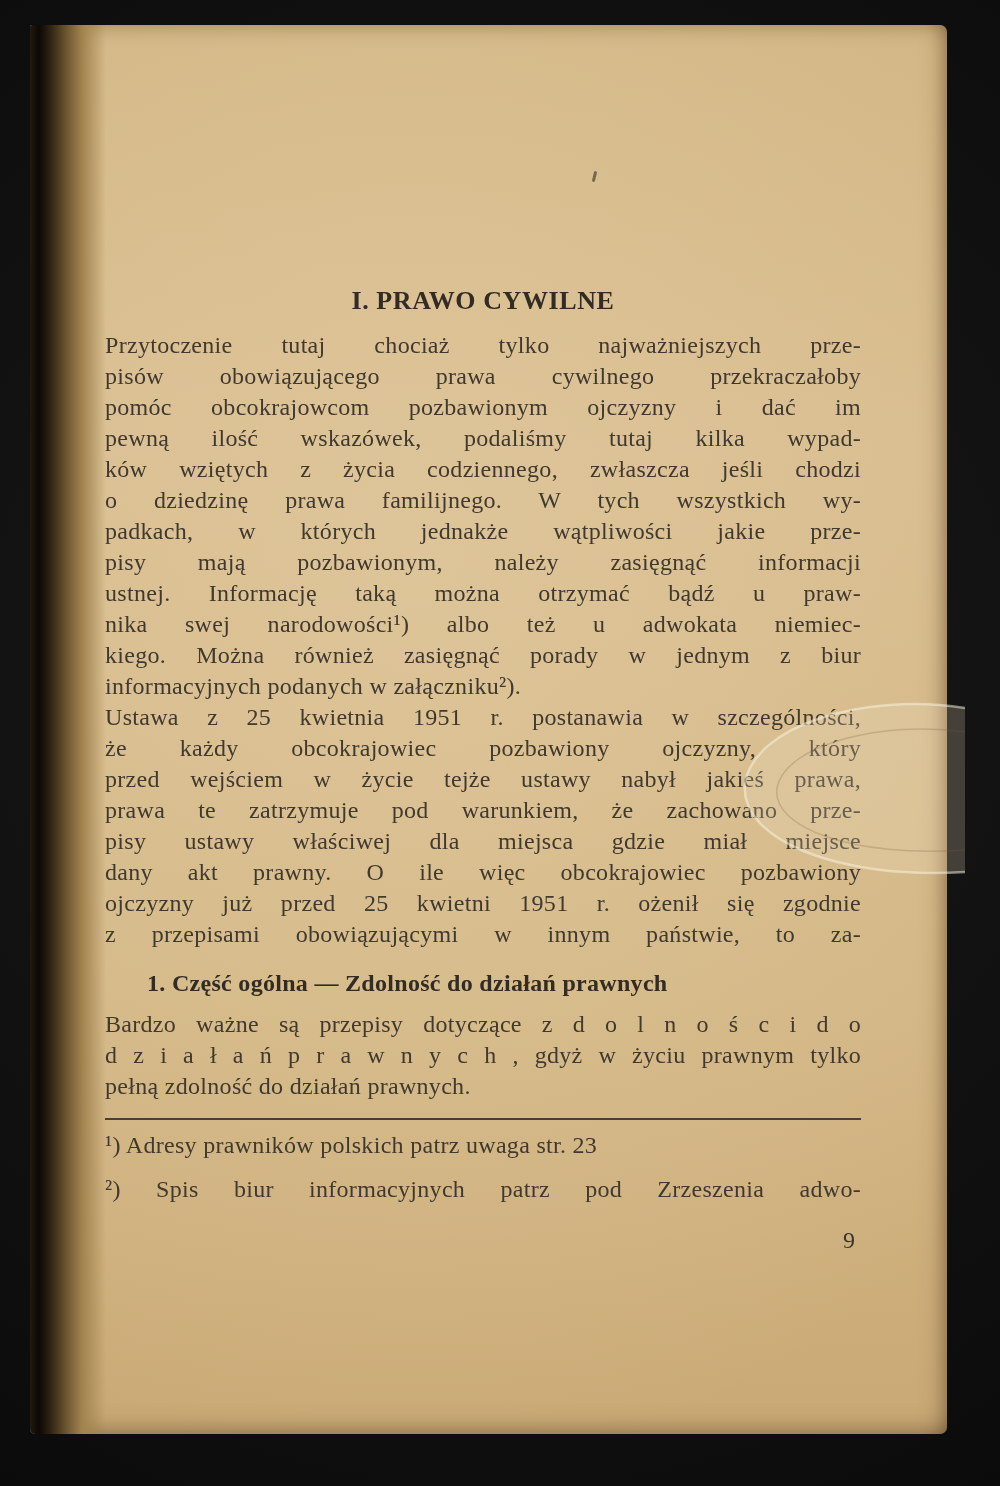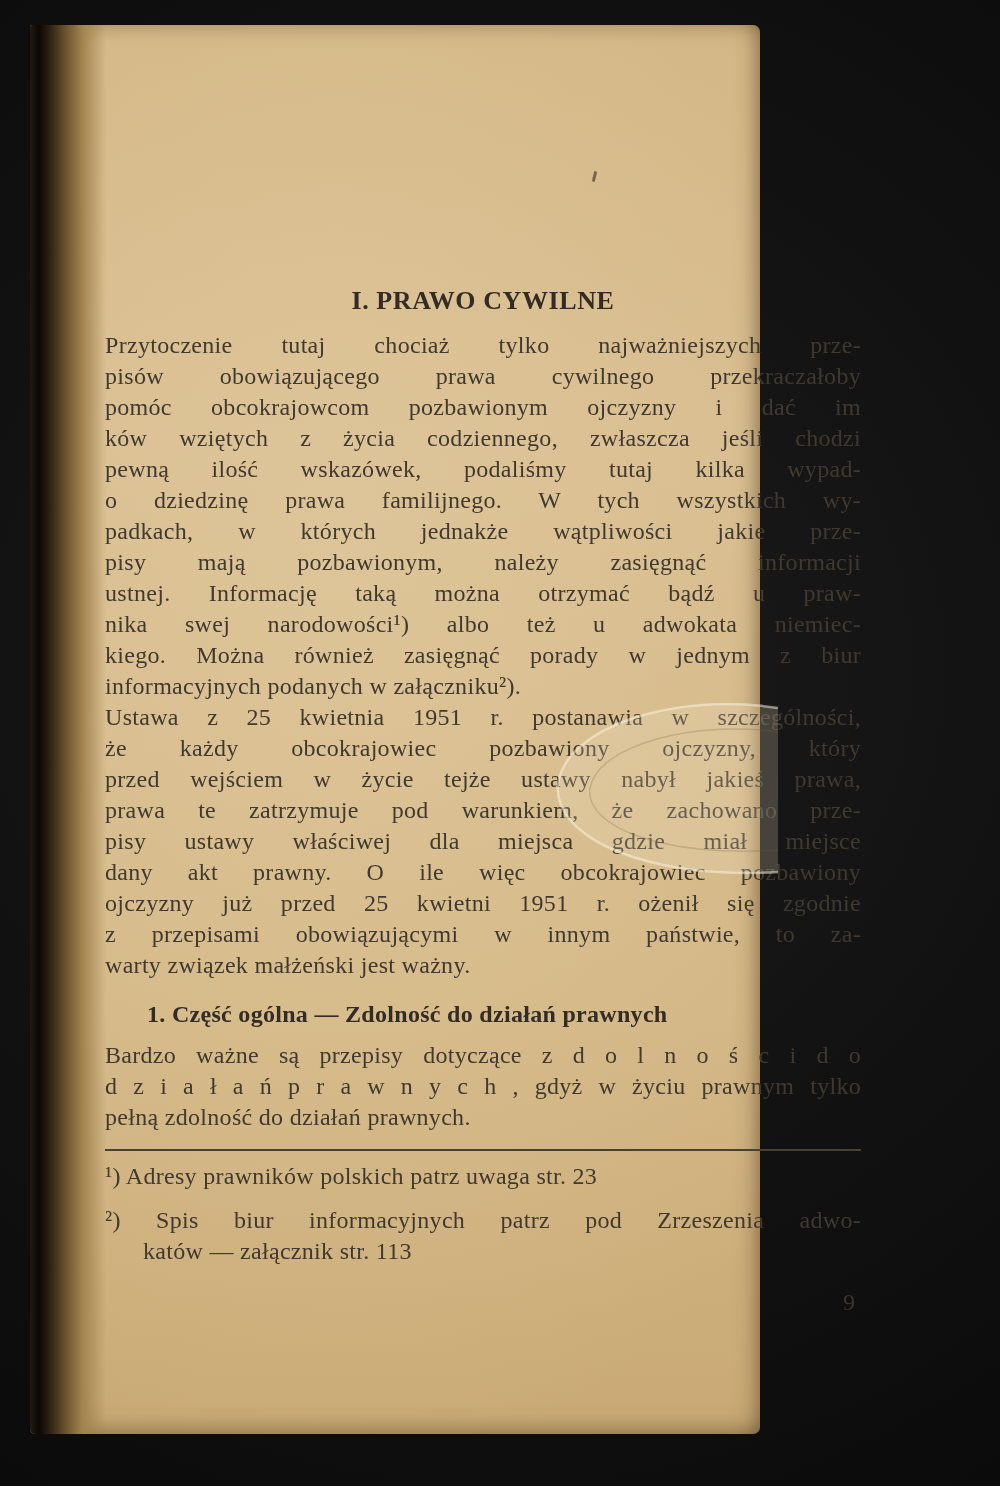--- a/index.html
+++ b/index.html
@@ -11,21 +11,21 @@
     height: 1486px;
     position: relative;
     overflow: hidden;
     background: radial-gradient(circle at 50% 45%, #1c1c1c 0%, #121212 55%, #0b0b0b 100%);
     font-family: "Liberation Serif", "DejaVu Serif", serif;
   }
   .page {
     position: absolute;
     left: 30px;
     top: 25px;
-    width: 730px;
+    width: 917px;
     height: 1409px;
     border-radius: 2px 7px 7px 5px;
     background:
       radial-gradient(ellipse 120% 90% at 42% 38%, rgba(228,206,164,0.55), rgba(0,0,0,0) 72%),
       linear-gradient(180deg, #d2b583 0%, #d7bb8d 30%, #d2b583 70%, #c9aa76 100%);
     box-shadow:
       inset -14px 0 24px -14px rgba(70,45,20,0.55),
       inset 0 -16px 26px -16px rgba(70,45,20,0.5),
       inset 0 12px 22px -14px rgba(70,45,20,0.35);
   }
@@ -123,60 +123,58 @@
   <div class="gutter"></div>
   <div class="stray-mark"></div>
 
   <div class="content">
     <h1 class="title">I. PRAWO CYWILNE</h1>
 
     <div class="para">
         <div class="tline">Przytoczenie tutaj chociaż tylko najważniejszych prze-</div>
         <div class="tline">pisów obowiązującego prawa cywilnego przekraczałoby</div>
         <div class="tline">pomóc obcokrajowcom pozbawionym ojczyzny i dać im</div>
+        <div class="tline">pewną ilość wskazówek, podaliśmy tutaj kilka wypad-</div>
         <div class="tline">ków wziętych z życia codziennego, zwłaszcza jeśli chodzi</div>
-        <div class="tline">pewną ilość wskazówek, podaliśmy tutaj kilka wypad-</div>
         <div class="tline">o dziedzinę prawa familijnego. W tych wszystkich wy-</div>
         <div class="tline">padkach, w których jednakże wątpliwości jakie prze-</div>
         <div class="tline">pisy mają pozbawionym, należy zasięgnąć informacji</div>
         <div class="tline">ustnej. Informację taką można otrzymać bądź u praw-</div>
         <div class="tline">nika swej narodowości¹) albo też u adwokata niemiec-</div>
         <div class="tline">kiego. Można również zasięgnąć porady w jednym z biur</div>
         <div class="tline last">informacyjnych podanych w załączniku²).</div>
       </div>
 
     <div class="para">
         <div class="tline">Ustawa z 25 kwietnia 1951 r. postanawia w szczególności,</div>
         <div class="tline">że każdy obcokrajowiec pozbawiony ojczyzny, który</div>
         <div class="tline">przed wejściem w życie tejże ustawy nabył jakieś prawa,</div>
         <div class="tline">prawa te zatrzymuje pod warunkiem, że zachowano prze-</div>
         <div class="tline">pisy ustawy właściwej dla miejsca gdzie miał miejsce</div>
         <div class="tline">dany akt prawny. O ile więc obcokrajowiec pozbawiony</div>
         <div class="tline">ojczyzny już przed 25 kwietni 1951 r. ożenił się zgodnie</div>
         <div class="tline">z przepisami obowiązującymi w innym państwie, to za-</div>
-        <div class="tline last">warty związek małżeński jest ważny.</div>
       </div>
 
     <div class="section-heading">1. Część ogólna — Zdolność do działań prawnych</div>
 
     <div class="para">
         <div class="tline">Bardzo ważne są przepisy dotyczące z d o l n o ś c i  d o</div>
         <div class="tline">d z i a ł a ń  p r a w n y c h , gdyż w życiu prawnym tylko</div>
         <div class="tline last">pełną zdolność do działań prawnych.</div>
       </div>
 
     <div class="footnote-rule"></div>
 
     <div class="footnote fn1">
         <div class="tline last">¹) Adresy prawników polskich patrz uwaga str. 23</div>
       </div>
 
     <div class="footnote fn2">
         <div class="tline">²) Spis biur informacyjnych patrz pod Zrzeszenia adwo-</div>
-        <div class="tline last">katów — załącznik str. 113</div>
       </div>
 
     <div class="page-number">9</div>
   </div>
 
   <svg class="curl" viewBox="0 0 252 212" xmlns="http://www.w3.org/2000/svg">
     <path d="M252,18 C150,2 40,36 32,94 C26,148 122,190 252,182" fill="rgba(240,228,200,0.22)" stroke="rgba(252,246,228,0.5)" stroke-width="2.5"></path>
     <path d="M252,42 C172,30 72,54 64,98 C58,138 142,168 252,160" fill="none" stroke="rgba(120,95,60,0.25)" stroke-width="1.5"></path>
   </svg>
 </div>

